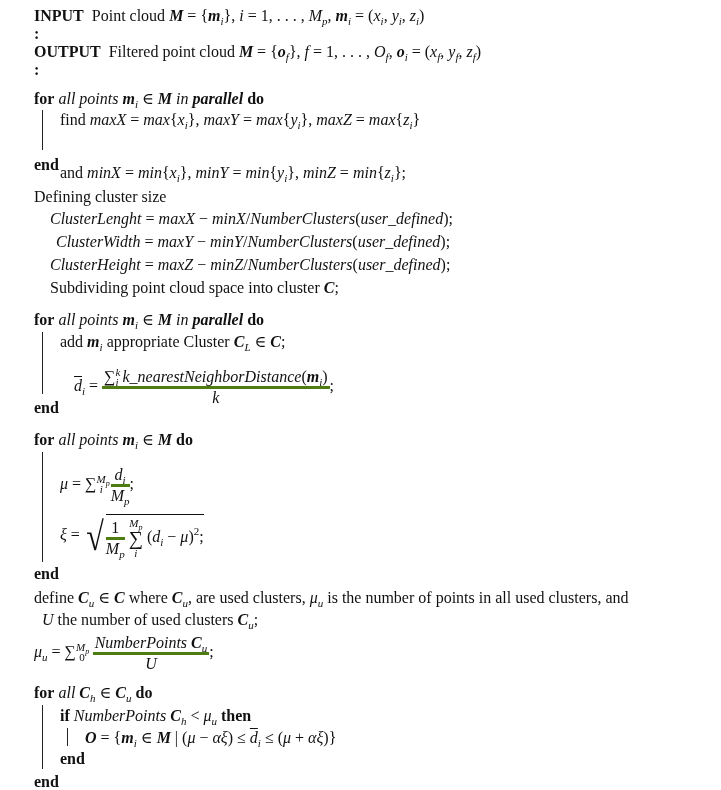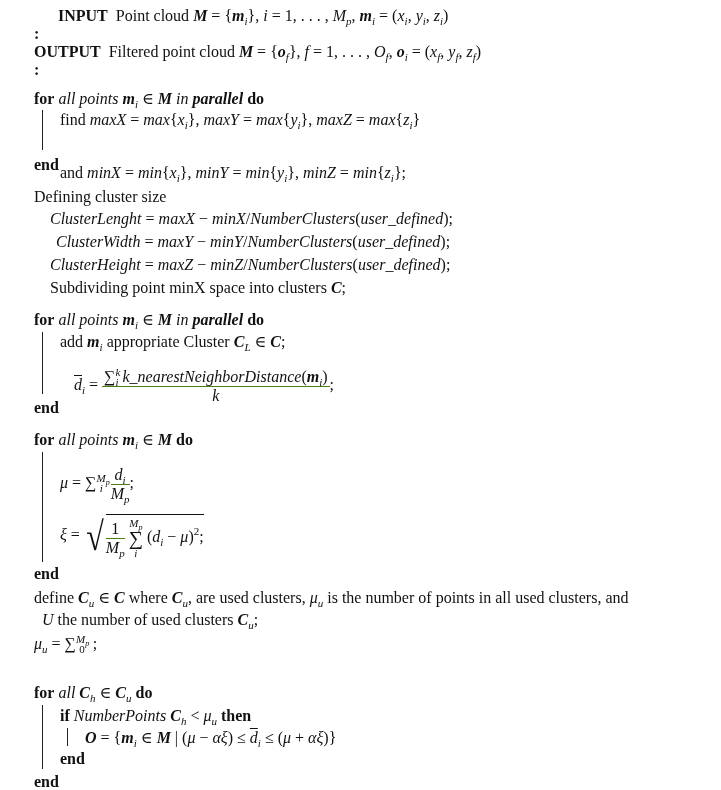--- a/index.html
+++ b/index.html
@@ -5,34 +5,34 @@
   html, body { margin:0; padding:0; background:#ffffff; }
   body { width:721px; height:790px; position:relative; overflow:hidden;
          font-family:"Liberation Serif","DejaVu Serif",serif; font-size:16px; color:#111; }
   .ln { position:absolute; white-space:nowrap; line-height:20px; }
   .b { font-weight:bold; }
   .i { font-style:italic; }
   .bi { font-weight:bold; font-style:italic; }
   sub, sup { font-size:11px; line-height:0; }
   .vbar { position:absolute; width:1px; background:#222; }
   .frac { display:inline-block; vertical-align:middle; text-align:center; }
-  .frac .num { display:block; border-bottom:1px solid #4d7c0f; padding:0 2px; line-height:18px; }
+  .frac .num { display:block; border-bottom:3px solid #4d7c0f; padding:0 2px; line-height:18px; }
   .frac .den { display:block; line-height:18px; }
   .over { text-decoration:overline; }
   .sqrt { display:inline-block; vertical-align:middle; }
   .sqrt .rad { display:inline-block; font-size:40px; line-height:40px; vertical-align:middle; transform:scaleX(0.8); }
   .sqrt .body { display:inline-block; border-top:1px solid #111; vertical-align:middle; padding-top:2px; }
   .bigsum { display:inline-block; text-align:center; vertical-align:middle; line-height:12px; }
   .bigsum .s { font-size:20px; line-height:18px; display:block; }
   .bigsum .lim { font-size:11px; font-style:italic; display:block; }
 </style>
 </head>
 <body>
 
-<div class="ln" style="left:34px;top:6px;margin-left:24px;">
+<div class="ln" style="left:34px;top:6px;">
   <span class="b">INPUT</span>&nbsp;
   <span>Point cloud</span>
   <span><b class="bi">M</b> = {<b class="bi">m</b><sub class="i">i</sub>}, <span class="i">i</span> = 1, . . . , <span class="i">M</span><sub class="i">p</sub>, <b class="bi">m</b><sub class="i">i</sub> = (<span class="i">x</span><sub class="i">i</sub>, <span class="i">y</span><sub class="i">i</sub>, <span class="i">z</span><sub class="i">i</sub>)</span>
 </div>
 <div class="ln b" style="left:34px;top:24px;">:</div>
 
 <div class="ln" style="left:34px;top:42px;text-align:center;">
   <span class="b">OUTPUT</span>&nbsp;
   <span>Filtered point cloud</span>
   <span><b class="bi">M</b> = {<b class="bi">o</b><sub class="i">f</sub>}, <span class="i">f</span> = 1, . . . , <span class="i">O</span><sub class="i">f</sub>, <b class="bi">o</b><sub class="i">i</sub> = (<span class="i">x</span><sub class="i">f</sub>, <span class="i">y</span><sub class="i">f</sub>, <span class="i">z</span><sub class="i">f</sub>)</span>
@@ -62,21 +62,21 @@
 <div class="ln" style="left:50px;top:209px;">
   <span class="i">ClusterLenght</span> = <span class="i">maxX</span> − <span class="i">minX</span>/<span class="i">NumberClusters</span>(<span class="i">user_defined</span>);
 </div>
 <div class="ln" style="left:56px;top:232px;text-align:center;">
   <span class="i">ClusterWidth</span> = <span class="i">maxY</span> − <span class="i">minY</span>/<span class="i">NumberClusters</span>(<span class="i">user_defined</span>);
 </div>
 <div class="ln" style="left:50px;top:255px;">
   <span class="i">ClusterHeight</span> = <span class="i">maxZ</span> − <span class="i">minZ</span>/<span class="i">NumberClusters</span>(<span class="i">user_defined</span>);
 </div>
 <div class="ln" style="left:50px;top:278px;">
-  <span>Subdividing point minX space into clusters</span> <span class="bi">C</span>;
+  <span>Subdividing point cloud space into cluster</span> <span class="bi">C</span>;
 </div>
 
 <div class="ln" style="left:34px;top:310px;">
   <span class="b">for</span>
   <span class="i">all points</span>
   <b class="bi">m</b><sub class="i">i</sub> ∈ <b class="bi">M</b>
   <span class="i">in</span>
   <span class="bi">parallel</span>
   <span class="b">do</span>
 </div>
@@ -130,21 +130,24 @@
   <span class="i">μ</span><sub class="i">u</sub>
   <span>is the number of points in all used clusters, and</span>
 </div>
 <div class="ln" style="left:42px;top:610px;">
   <span class="i">U</span>
   <span>the number of used clusters</span>
   <b class="bi">C</b><sub class="i">u</sub>;
 </div>
 <div class="ln" style="left:34px;top:634px;">
   <span class="i">μ</span><sub class="i">u</sub> = ∑<sup class="i">M<sub style="font-size:8px;">p</sub></sup><sub style="margin-left:-10px;">0</sub>&nbsp;
-  ;
+  <span class="frac">
+    <span class="num"><span class="i">NumberPoints</span> <b class="bi">C</b><sub class="i">u</sub></span>
+    <span class="den i">U</span>
+  </span>;
 </div>
 
 <div class="ln" style="left:34px;top:683px;">
   <span class="b">for</span>
   <span class="i">all</span>
   <b class="bi">C</b><sub class="i">h</sub> ∈ <b class="bi">C</b><sub class="i">u</sub>
   <span class="b">do</span>
 </div>
 <div class="vbar" style="left:42px;top:705px;height:64px;"></div>
 <div class="ln" style="left:60px;top:706px;">

